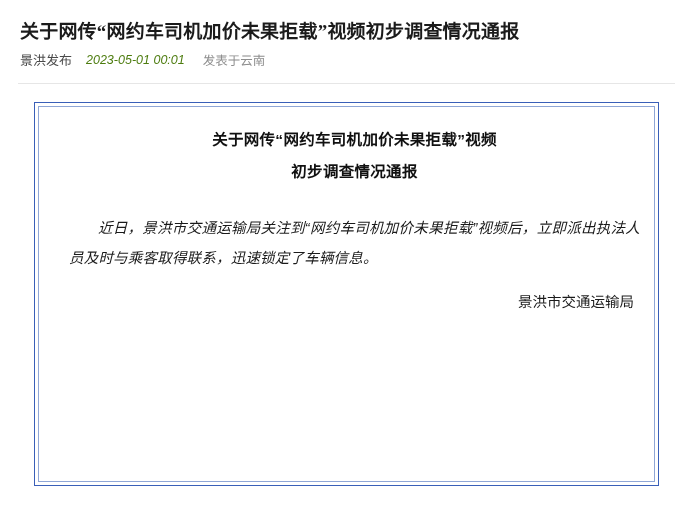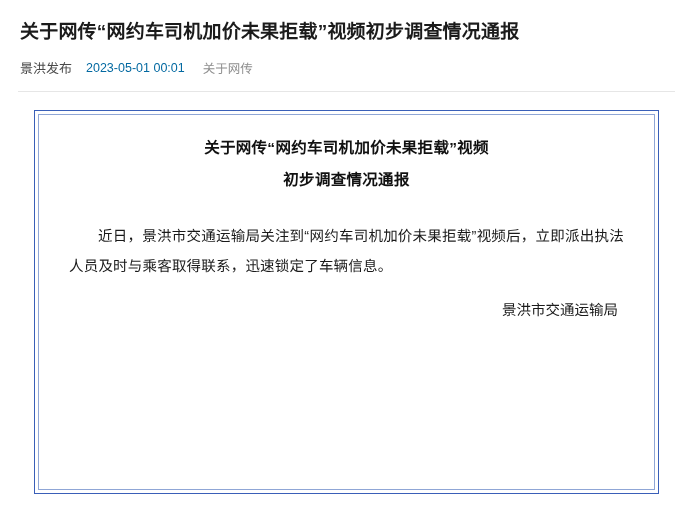--- a/index.html
+++ b/index.html
@@ -25,57 +25,59 @@
 
   
   .article-title {
     font-size: 19px;
     font-weight: bold;
     line-height: 28px;
     letter-spacing: 0.2px;
     color: #1b1b1b;
     margin: 18px 0 0 0;
     padding: 0 2px;
+    font-family: Liberation Serif, serif;
   }
   .meta-row {
     display: flex;
     align-items: center;
-    margin-top: 12px;
+    margin-top: 4px;
     padding: 0 2px;
     font-size: 12.5px;
     color: #8a8a8a;
   }
   .meta-source {
     color: #4a4a4a;
     font-size: 13px;
     margin-right: 14px;
   }
   .meta-date {
     margin-right: 18px;
-    color: #0369a1;
+    color: #4d7c0f;
+    font-style: italic;
   }
   .meta-loc {
     color: #8e8e8e;
   }
 
   .divider {
     height: 1px;
     background: #e6e6e6;
     margin: 14px 0 0 0;
   }
 
   
   .notice-card {
     position: relative;
     margin: 18px 16px 0 16px;
     border: 1px solid #3a5fb8;
     background: #ffffff;
     box-sizing: border-box;
     height: 384px;
-    padding: 22px 34px 0 34px;
+    padding: 22px 18px 0 34px;
   }
   .notice-card:before {
     content: "";
     position: absolute;
     top: 3px; left: 3px; right: 3px; bottom: 3px;
     border: 1px solid #8fa6d6;
     pointer-events: none;
   }
 
   .notice-heading {
@@ -95,20 +97,21 @@
     margin-top: 26px;
     font-size: 14.5px;
     line-height: 30px;
     color: #1a1a1a;
     text-align: justify;
     letter-spacing: 0.2px;
   }
   .notice-body p {
     margin: 0 0 14px 0;
     text-indent: 2em;
+    font-style: italic;
   }
 
   .sign-block {
     text-align: right;
     font-size: 14.5px;
     line-height: 30px;
     color: #1a1a1a;
     padding-right: 6px;
   }
   .sign-date {
@@ -118,21 +121,21 @@
 </head>
 <body>
 
 <div class="page">
 
   <h1 class="article-title">关于网传“网约车司机加价未果拒载”视频初步调查情况通报</h1>
 
   <div class="meta-row">
     <span class="meta-source">景洪发布</span>
     <span class="meta-date">2023-05-01 00:01</span>
-    <span class="meta-loc">关于网传</span>
+    <span class="meta-loc">发表于云南</span>
   </div>
 
   <div class="divider"></div>
 
   <div class="notice-card">
 
     <div class="notice-heading">
       <span class="line1">关于网传“网约车司机加价未果拒载”视频</span>
       <span class="line2">初步调查情况通报</span>
     </div>

